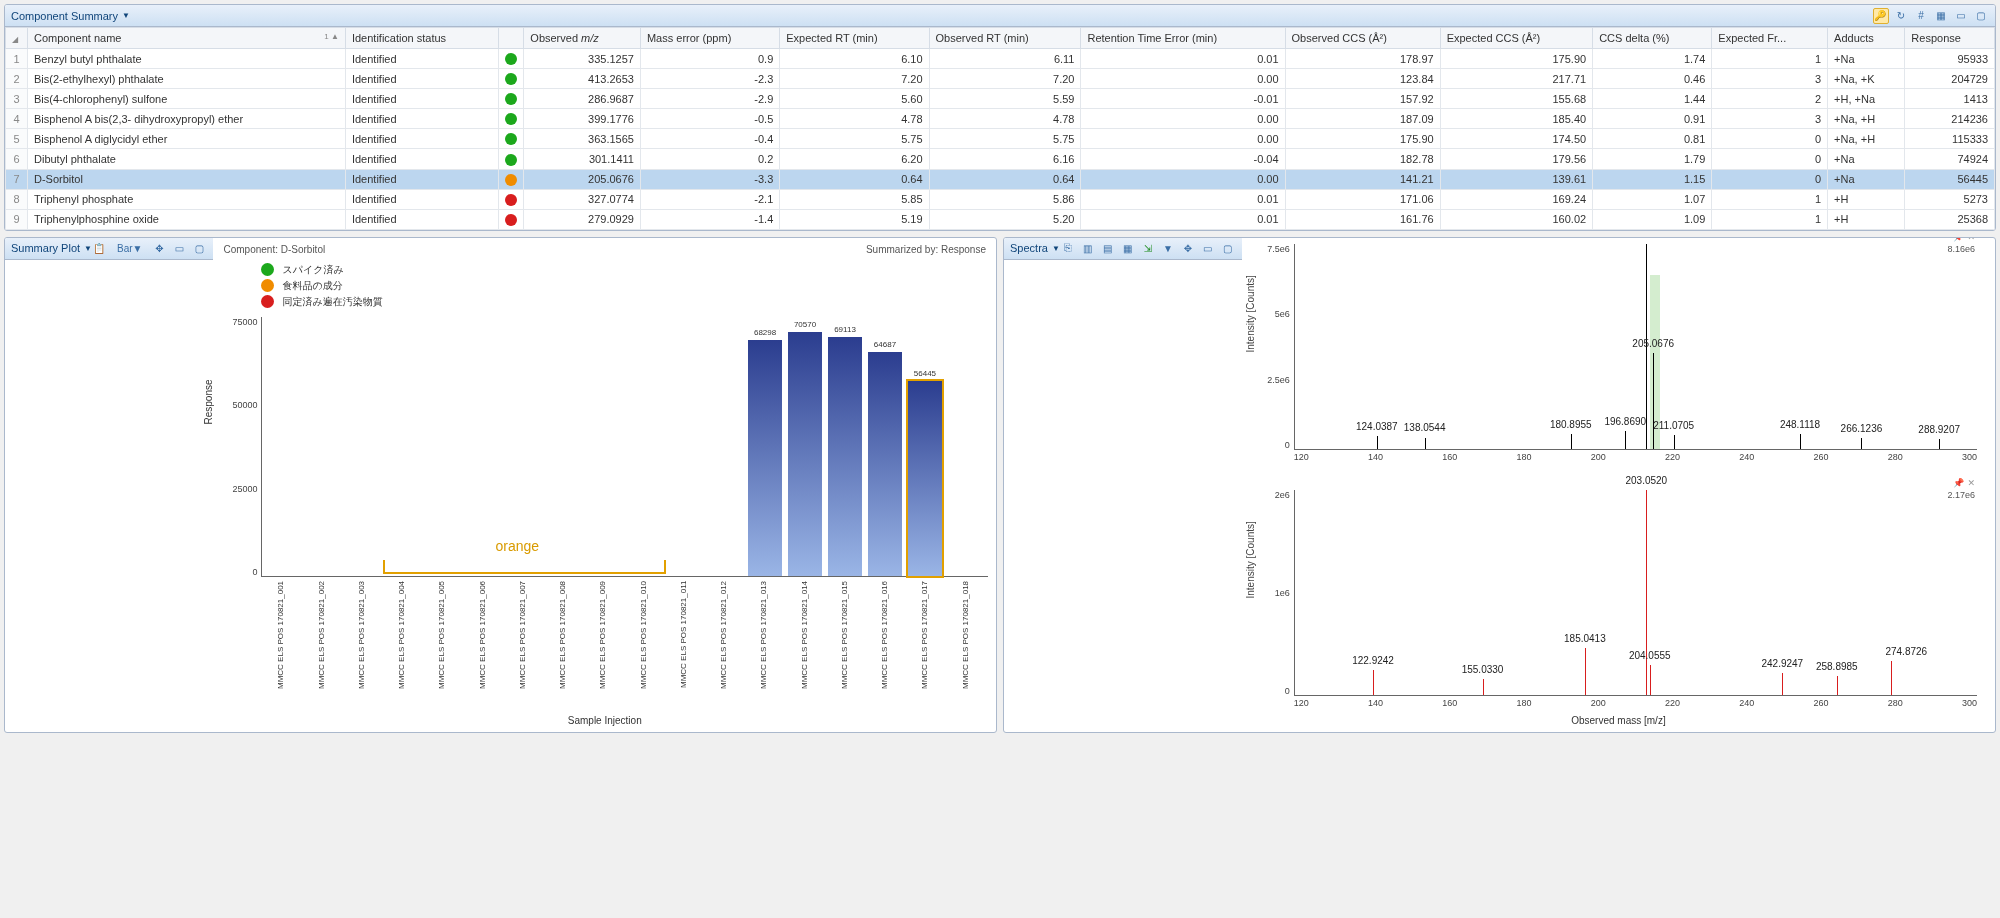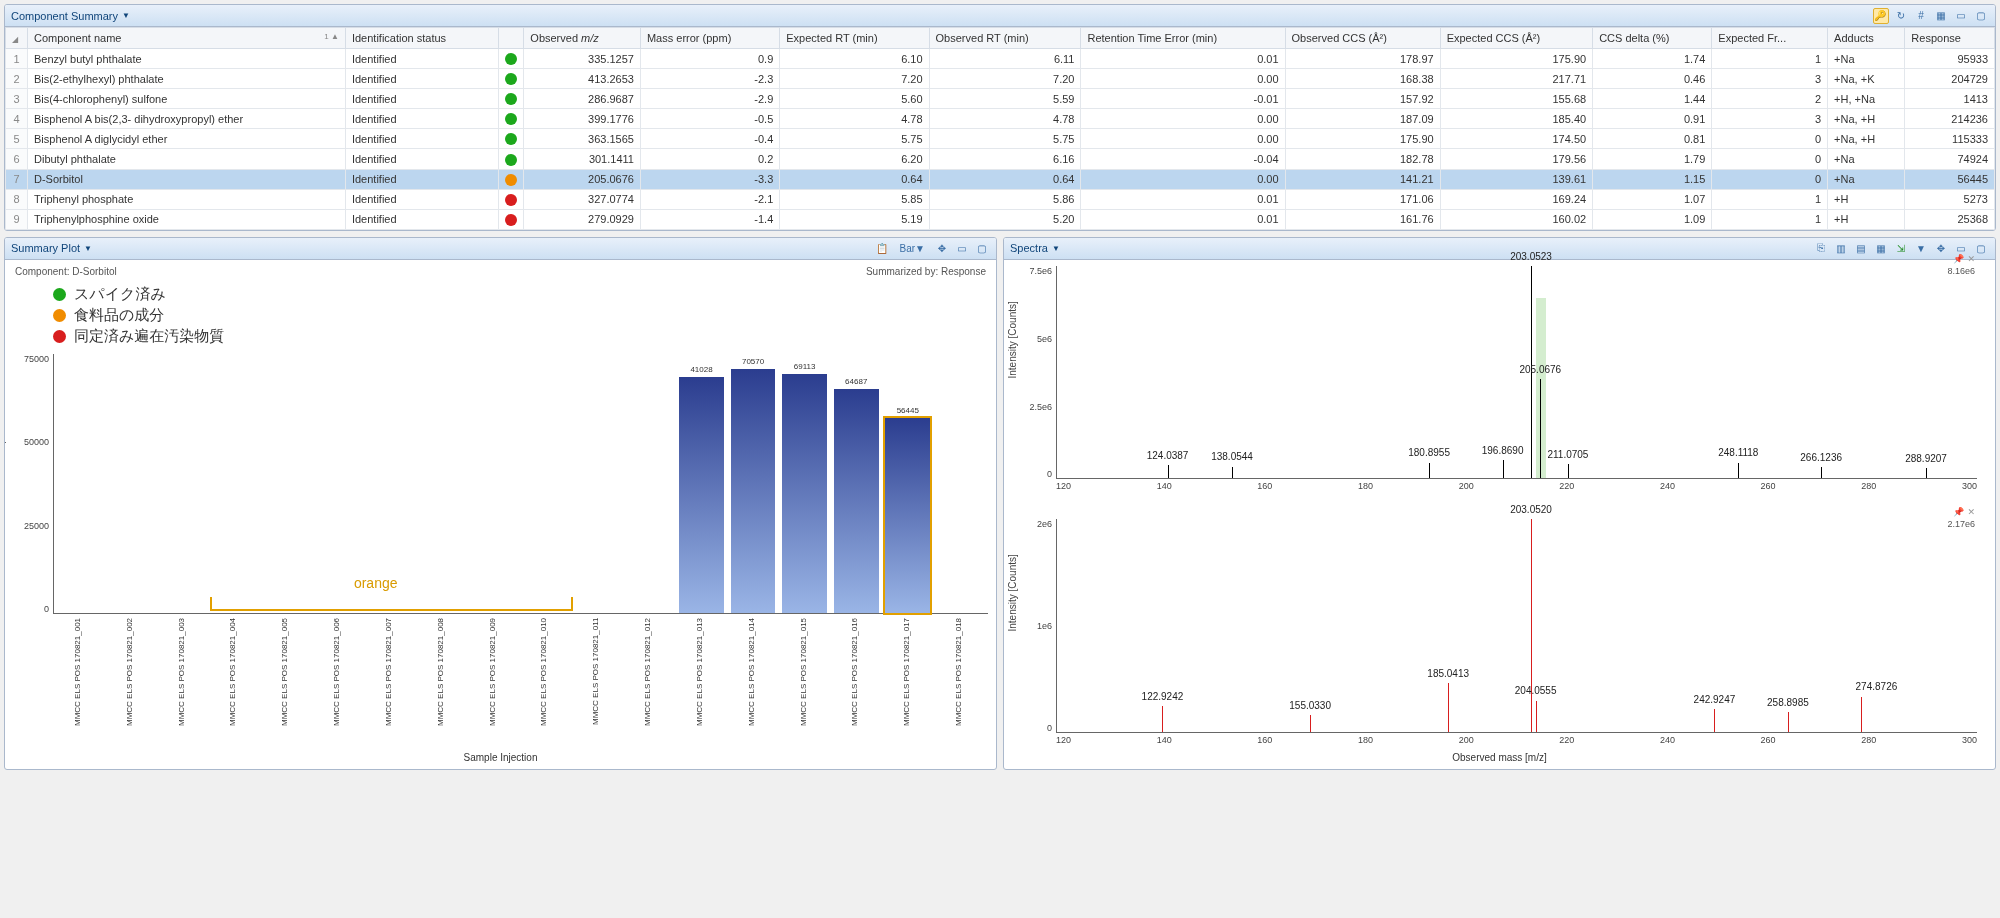--- a/index.html
+++ b/index.html
@@ -73,25 +73,25 @@
     background: #bcd6ef;
   }
   .dot {
     display: inline-block;
     width: 12px; height: 12px;
     border-radius: 50%;
     vertical-align: middle;
   }
   
   .bottom-row { display: flex; gap: 6px; align-items: stretch; }
-  .bottom-row > .panel { flex: 1 1 50%; margin-bottom: 0; display:flex; flex-direction:column;}
+  .bottom-row > .panel { flex: 1 1 50%; margin-bottom: 0; display:flex; }
   .panel-body { padding: 6px 8px; flex:1; position:relative; }
   
   .chart-meta { display:flex; justify-content:space-between; font-size:10px; color:#555; padding:0 2px 4px;}
-  .legend { margin: 4px 0 8px 40px; font-size: 15px; }
+  .legend { margin: 4px 0 8px 40px; font-size: 10px; }
   .legend-row { display:flex; align-items:center; gap:8px; margin:2px 0;}
   .legend-dot { width:13px; height:13px; border-radius:50%; }
   .barplot { display:flex; height: 260px; }
   .y-axis {
     display:flex; flex-direction:column; justify-content:space-between;
     align-items:flex-end; padding-right:4px; font-size:9px; color:#444;
     position:relative;
   }
   .y-axis-label {
     position:absolute; left:-18px; top:50%; transform: rotate(-90deg) translateX(50%);
@@ -227,21 +227,21 @@
         <tr>
           <td class="rownum">2</td>
           <td>Bis(2-ethylhexyl) phthalate</td>
           <td>Identified</td>
           <td><span class="dot" style="background:#1ca81c"></span></td>
           <td class="num">413.2653</td>
           <td class="num">-2.3</td>
           <td class="num">7.20</td>
           <td class="num">7.20</td>
           <td class="num">0.00</td>
-          <td class="num">168.38</td>
+          <td class="num">123.84</td>
           <td class="num">217.71</td>
           <td class="num">0.46</td>
           <td class="num">3</td>
           <td>+Na, +K</td>
           <td class="num">204729</td>
         </tr>
         <tr>
           <td class="rownum">3</td>
           <td>Bis(4-chlorophenyl) sulfone</td>
           <td>Identified</td>
@@ -447,21 +447,21 @@
                 <div class="bar" style="height: 0%;"></div>
               </div>
               <div class="bar-col">
                 <div class="bar" style="height: 0%;"></div>
               </div>
               <div class="bar-col">
                 <div class="bar" style="height: 0%;"></div>
               </div>
               <div class="bar-col">
                 <div class="bar" style="height: 91.064%;">
-                  <div class="bar-val">41028</div>
+                  <div class="bar-val">68298</div>
                 </div>
               </div>
               <div class="bar-col">
                 <div class="bar" style="height: 94.0933%;">
                   <div class="bar-val">70570</div>
                 </div>
               </div>
               <div class="bar-col">
                 <div class="bar" style="height: 92.1507%;">
                   <div class="bar-val">69113</div>

